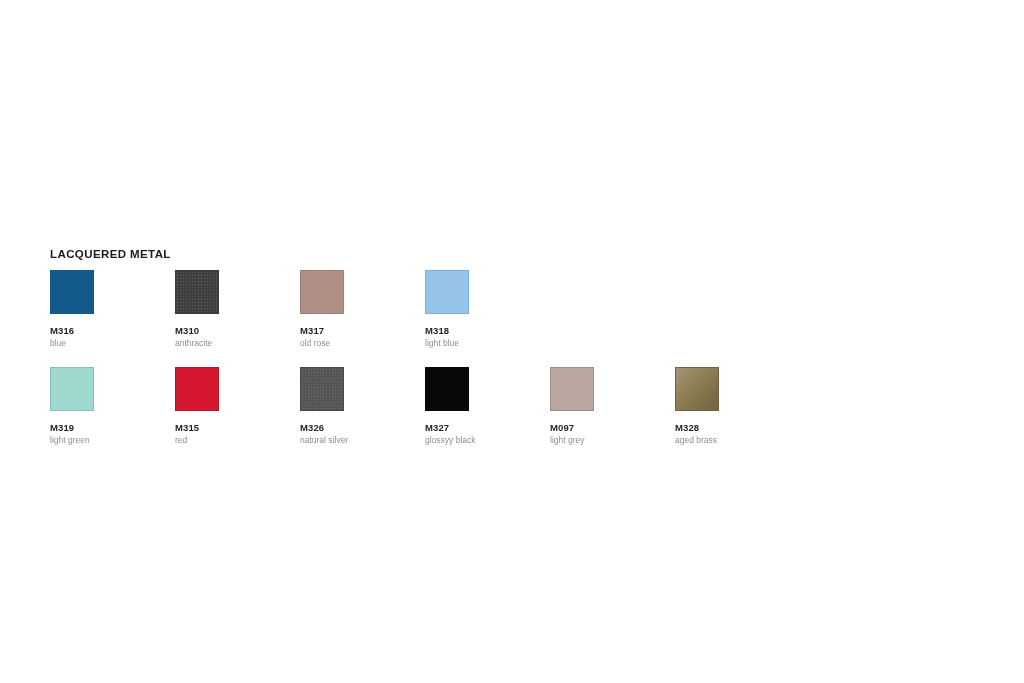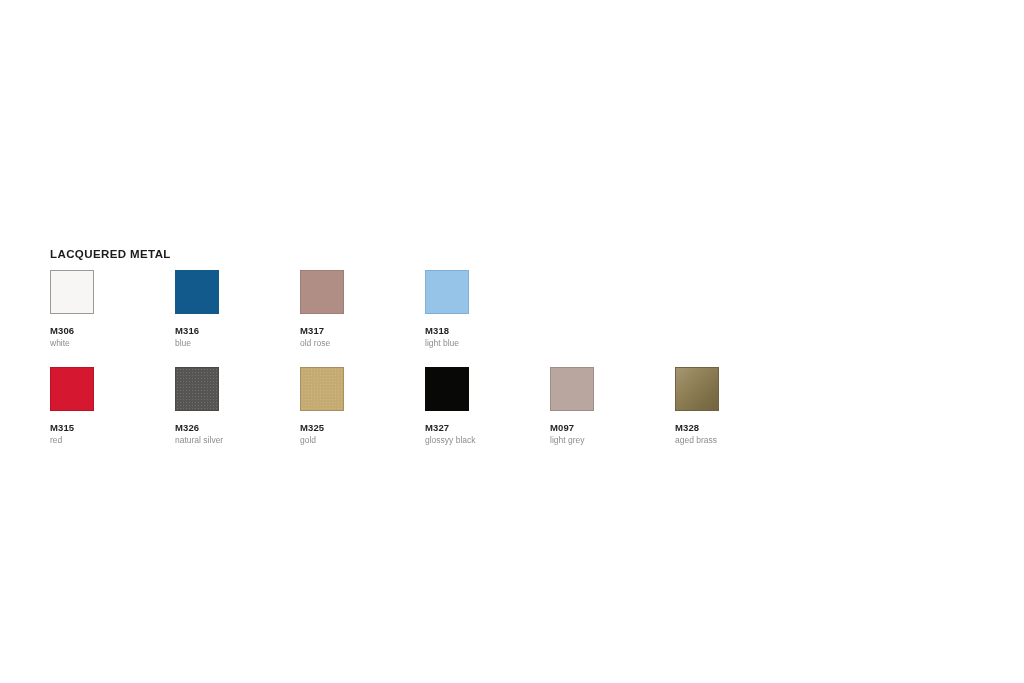--- a/index.html
+++ b/index.html
@@ -74,59 +74,59 @@
 </head>
 <body style="background: rgb(255, 255, 255);">
 
 <div id="page">
 
   <div class="section-title">LACQUERED METAL</div>
 
   <div class="swatch-grid">
       <div class="swatch-row">
         <div class="swatch-cell">
-          <div class="swatch-chip" style="background: rgb(247, 246, 244); border: 1px solid rgb(155, 155, 150);"></div>
-          <div class="swatch-code">M306</div>
-          <div class="swatch-desc">white</div>
-        </div>
-        <div class="swatch-cell">
           <div class="swatch-chip" style="background: rgb(19, 90, 140); border: 1px solid rgb(19, 90, 140);"></div>
           <div class="swatch-code">M316</div>
           <div class="swatch-desc">blue</div>
+        </div>
+        <div class="swatch-cell">
+          <div class="swatch-chip" style="background: rgb(64, 63, 61); border: 1px solid rgb(58, 57, 55);">
+            <div class="grain" style="background-image: radial-gradient(rgba(255, 255, 255, 0.16) 0.6px, transparent 0.7px), radial-gradient(rgba(0, 0, 0, 0.14) 0.6px, transparent 0.7px); background-size: 3px 3px, 4px 4px; background-position: 0px 0px, 2px 1px;"></div>
+          </div>
+          <div class="swatch-code">M310</div>
+          <div class="swatch-desc">anthracite</div>
         </div>
         <div class="swatch-cell">
           <div class="swatch-chip" style="background: rgb(176, 141, 133); border: 1px solid rgb(158, 125, 118);"></div>
           <div class="swatch-code">M317</div>
           <div class="swatch-desc">old rose</div>
         </div>
         <div class="swatch-cell">
           <div class="swatch-chip" style="background: rgb(150, 195, 232); border: 1px solid rgb(127, 176, 216);"></div>
           <div class="swatch-code">M318</div>
           <div class="swatch-desc">light blue</div>
         </div>
       </div>
       <div class="swatch-row">
         <div class="swatch-cell">
+          <div class="swatch-chip" style="background: rgb(158, 216, 206); border: 1px solid rgb(133, 193, 183);"></div>
+          <div class="swatch-code">M319</div>
+          <div class="swatch-desc">light green</div>
+        </div>
+        <div class="swatch-cell">
           <div class="swatch-chip" style="background: rgb(213, 24, 47); border: 1px solid rgb(184, 20, 39);"></div>
           <div class="swatch-code">M315</div>
           <div class="swatch-desc">red</div>
         </div>
         <div class="swatch-cell">
           <div class="swatch-chip" style="background: rgb(86, 85, 83); border: 1px solid rgb(74, 73, 71);">
             <div class="grain" style="background-image: radial-gradient(rgba(255, 255, 255, 0.16) 0.6px, transparent 0.7px), radial-gradient(rgba(0, 0, 0, 0.14) 0.6px, transparent 0.7px); background-size: 3px 3px, 4px 4px; background-position: 0px 0px, 2px 1px;"></div>
           </div>
           <div class="swatch-code">M326</div>
           <div class="swatch-desc">natural silver</div>
-        </div>
-        <div class="swatch-cell">
-          <div class="swatch-chip" style="background: rgb(197, 170, 114); border: 1px solid rgb(169, 143, 93);">
-            <div class="grain" style="background-image: radial-gradient(rgba(255, 255, 255, 0.16) 0.6px, transparent 0.7px), radial-gradient(rgba(0, 0, 0, 0.14) 0.6px, transparent 0.7px); background-size: 3px 3px, 4px 4px; background-position: 0px 0px, 2px 1px;"></div>
-          </div>
-          <div class="swatch-code">M325</div>
-          <div class="swatch-desc">gold</div>
         </div>
         <div class="swatch-cell">
           <div class="swatch-chip" style="background: rgb(8, 8, 7); border: 1px solid rgb(8, 8, 7);"></div>
           <div class="swatch-code">M327</div>
           <div class="swatch-desc">glossyy black</div>
         </div>
         <div class="swatch-cell">
           <div class="swatch-chip" style="background: rgb(184, 166, 159); border: 1px solid rgb(159, 141, 134);"></div>
           <div class="swatch-code">M097</div>
           <div class="swatch-desc">light grey</div>

